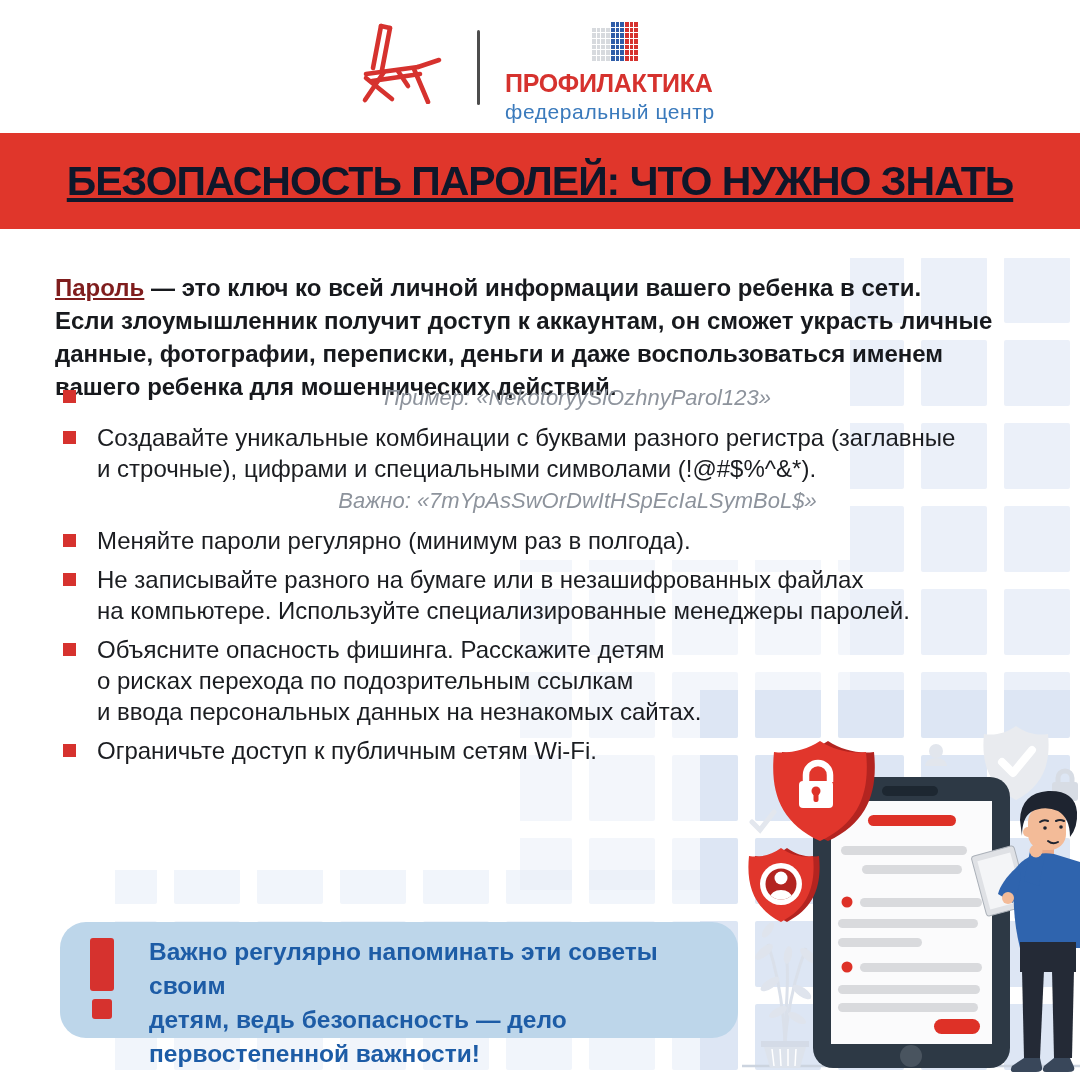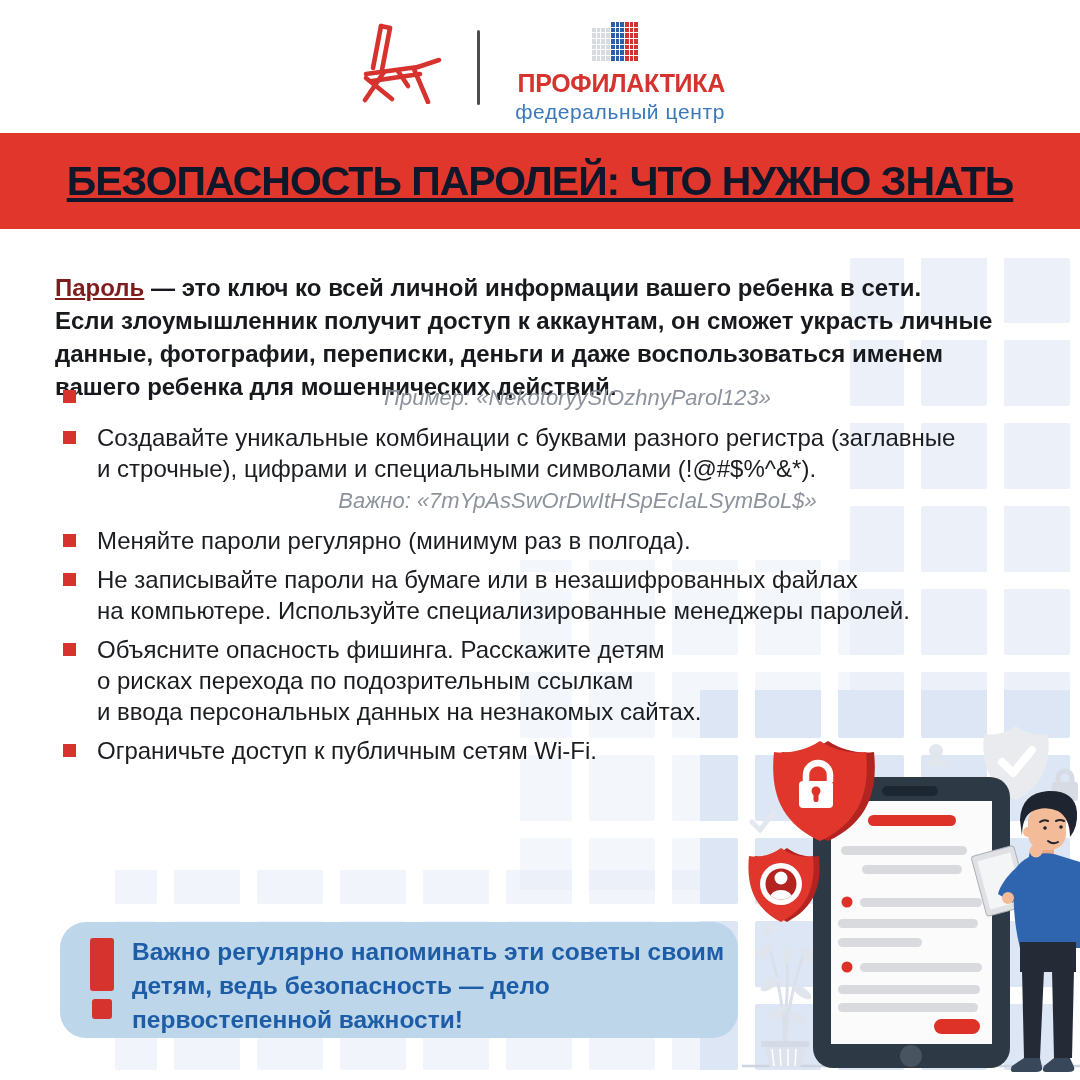--- a/index.html
+++ b/index.html
@@ -8,21 +8,21 @@
     background:#ffffff;font-family:"Liberation Sans",sans-serif;
     -webkit-font-smoothing:antialiased;
   }
   .layer{position:absolute;}
   
   #bg-mosaic{left:0;top:0;z-index:0;}
   
   #header{left:0;top:0;width:1080px;height:133px;background:#fff;z-index:3;}
   #chair-icon{position:absolute;left:360px;top:20px;}
   #logo-divider{position:absolute;left:477px;top:30px;width:3px;height:75px;background:#4d4d4d;border-radius:2px;}
-  #brand-block{position:absolute;left:505px;top:22px;width:220px;text-align:right;}
+  #brand-block{position:absolute;left:505px;top:22px;width:220px;text-align:left;}
   .logo-grid{
     position:relative;width:47px;height:40px;margin:0 auto;
     background:
       repeating-linear-gradient(to right, transparent 0 3.7px, #fff 3.7px 4.7px),
       repeating-linear-gradient(to bottom, transparent 0 4.7px, #fff 4.7px 5.7px),
       linear-gradient(to right,#d7dade 0 40%,#2f5da8 40% 70%,#d6322e 70% 100%);
   }
   .logo-grid::before{content:"";position:absolute;left:0;top:0;width:19px;height:6px;background:#fff;}
   .brand-name{margin:7px 0 0 0;font-size:25px;font-weight:bold;color:#d6322e;letter-spacing:-0.3px;}
   .brand-subtitle{margin:2px 0 0 0;font-size:21px;color:#3a7abc;letter-spacing:0.6px;}
@@ -41,21 +41,21 @@
   .tip-body{flex:1;}
   .tip-text{margin:0;font-size:24px;color:#1b1d21;line-height:31px;white-space:pre-line;}
   .tip-example{margin:1px 0 0 0;font-size:22px;font-style:italic;color:#8d939c;line-height:32px;white-space:pre-line;text-align:center;}
   .tip-example:empty{display:none;}
   
   #callout{left:60px;top:922px;width:678px;height:116px;background:#bdd6ea;border-radius:26px;z-index:4;
     display:flex;align-items:flex-start;}
   .excl{margin:16px 0 0 30px;display:flex;flex-direction:column;align-items:center;}
   .excl-bar{width:24px;height:53px;background:#d6322e;border-radius:3px;}
   .excl-dot{width:20px;height:20px;background:#d6322e;border-radius:3px;margin-top:8px;}
-  .callout-text{margin:13px 0 0 18px;font-size:24.5px;font-weight:bold;color:#1d5ca6;line-height:34px;white-space:pre-line;}
+  .callout-text{margin:13px 0 0 35px;font-size:24.5px;font-weight:bold;color:#1d5ca6;line-height:34px;white-space:pre-line;}
   
   #illustration{left:700px;top:690px;z-index:3;pointer-events:none;}
 </style>
 </head>
 <body>
 
 <svg id="bg-mosaic" class="layer" width="1080" height="1080">
   <defs>
     <pattern id="mos" width="83" height="83" patternUnits="userSpaceOnUse">
       <rect x="8" y="8" width="66" height="66" rx="2" fill="#e6ecf7"></rect>
@@ -119,21 +119,21 @@
   </li>
   <li class="tip">
     <span class="tip-marker"></span>
     <div class="tip-body">
         <p class="tip-text">Меняйте пароли регулярно (минимум раз в полгода).</p>
       </div>
   </li>
   <li class="tip">
     <span class="tip-marker"></span>
     <div class="tip-body">
-        <p class="tip-text">Не записывайте пароли на бумаге или в незашифрованных файлах
+        <p class="tip-text">Не записывайте разного на бумаге или в незашифрованных файлах
 на компьютере. Используйте специализированные менеджеры паролей.</p>
       </div>
   </li>
   <li class="tip">
     <span class="tip-marker"></span>
     <div class="tip-body">
         <p class="tip-text">Объясните опасность фишинга. Расскажите детям
 о рисках перехода по подозрительным ссылкам
 и ввода персональных данных на незнакомых сайтах.</p>
       </div>

